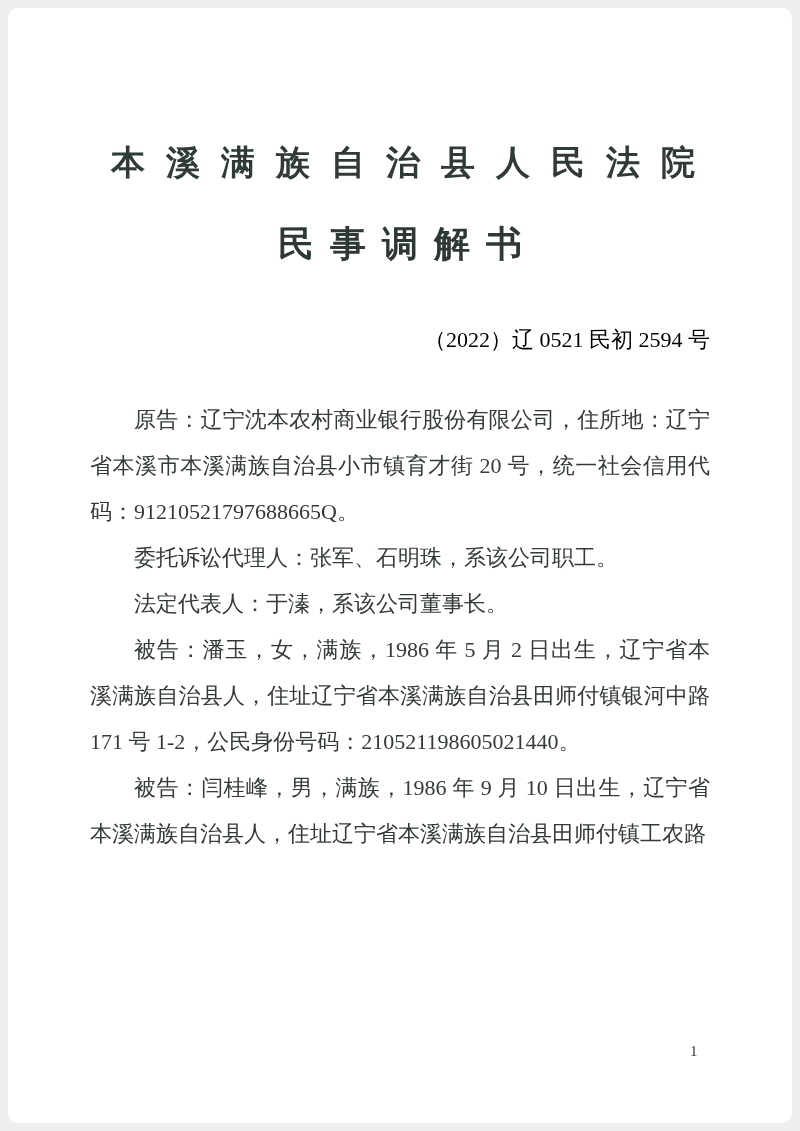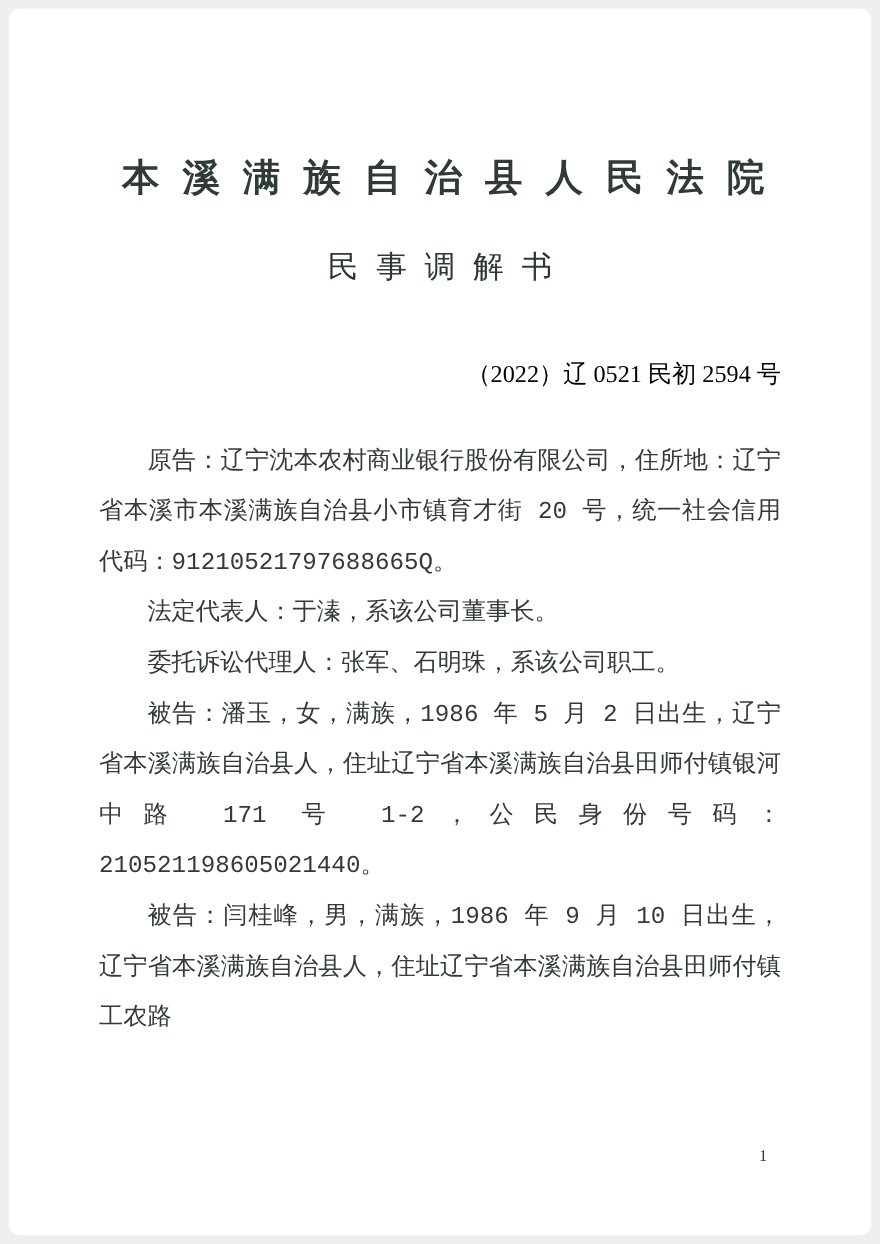--- a/index.html
+++ b/index.html
@@ -39,38 +39,37 @@
     font-weight: 600;
     line-height: 40px;
     letter-spacing: 21px;
     padding-left: 21px; 
     white-space: nowrap;
     color: #303b37;
   }
   .doc-title {
     margin: 39px 0 0 0;
     text-align: center;
-    font-size: 28px;
-    font-weight: 400;
+    font-size: 36px;
+    font-weight: 700;
     line-height: 44px;
     letter-spacing: 16px;
     padding-left: 16px;
     white-space: nowrap;
     color: #2e3834;
   }
   .case-number {
     margin-top: 59px;
     text-align: right;
     font-size: 22px;
     line-height: 30px;
     color: #000000;
   }
   .body-text {
     margin-top: 42px;
-    font-family: Liberation Mono, monospace;
   }
   .body-text p {
     margin: 0;
     font-size: 22px;
     line-height: 46px;
     text-align: justify;
     text-indent: 2em;
     color: #333a37;
   }
   .page-number {
@@ -90,22 +89,22 @@
     <div class="content">
 
       <h1 class="court-name">本溪满族自治县人民法院</h1>
 
       <h2 class="doc-title">民事调解书</h2>
 
       <div class="case-number">（2022）辽 0521 民初 2594 号</div>
 
       <div class="body-text">
         <p>原告：辽宁沈本农村商业银行股份有限公司，住所地：辽宁省本溪市本溪满族自治县小市镇育才街 20 号，统一社会信用代码：91210521797688665Q。</p>
+        <p>委托诉讼代理人：张军、石明珠，系该公司职工。</p>
         <p>法定代表人：于溱，系该公司董事长。</p>
-        <p>委托诉讼代理人：张军、石明珠，系该公司职工。</p>
         <p>被告：潘玉，女，满族，1986 年 5 月 2 日出生，辽宁省本溪满族自治县人，住址辽宁省本溪满族自治县田师付镇银河中路 171 号 1-2，公民身份号码：210521198605021440。</p>
         <p>被告：闫桂峰，男，满族，1986 年 9 月 10 日出生，辽宁省本溪满族自治县人，住址辽宁省本溪满族自治县田师付镇工农路</p>
       </div>
     </div>
 
     <div class="page-number">1</div>
   </div>
 </div>
 
 </body></html>

